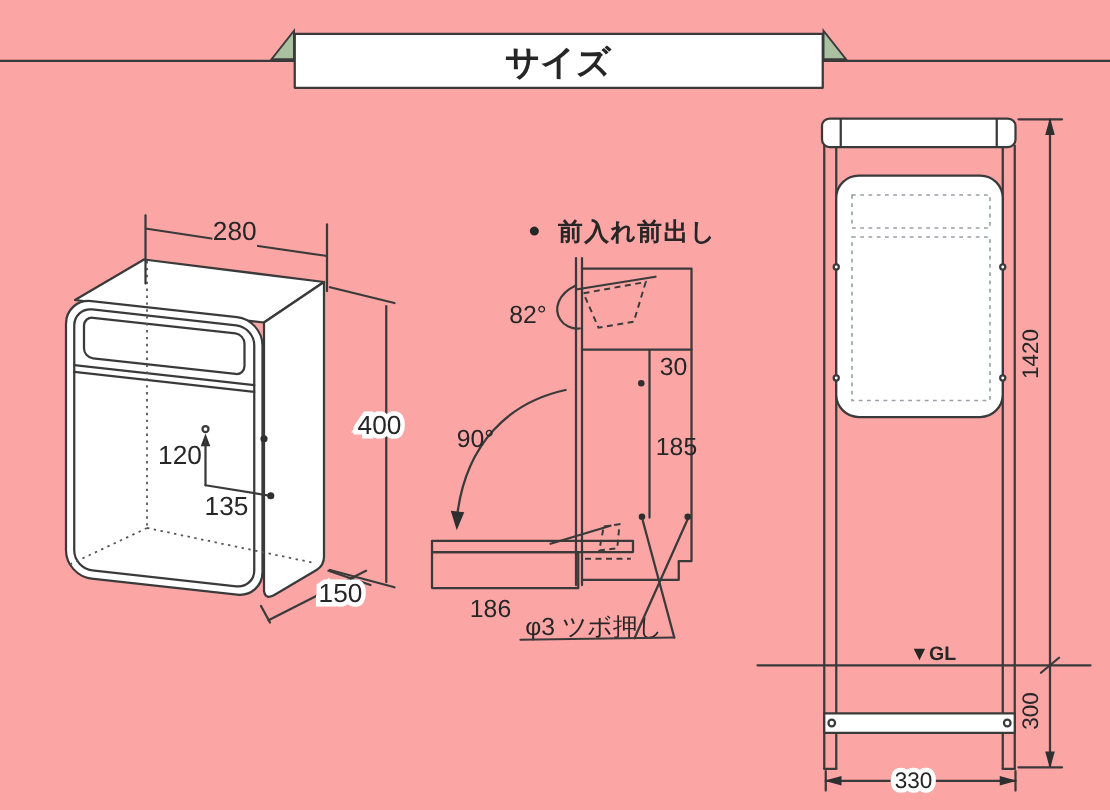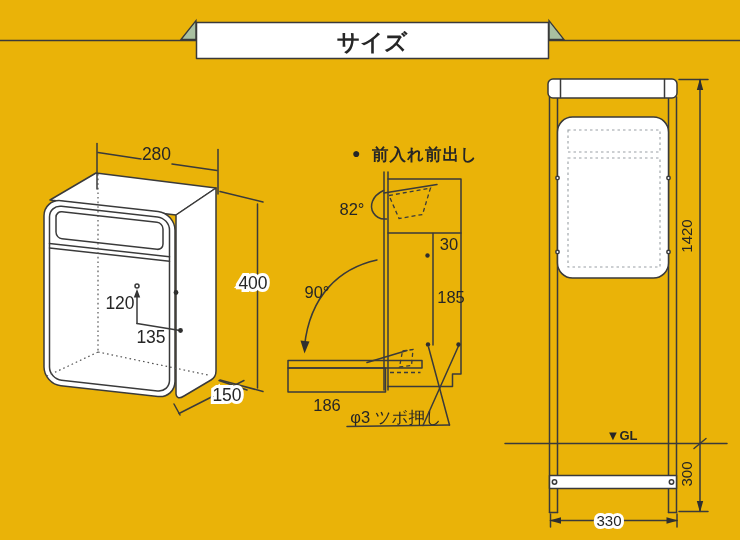--- a/index.html
+++ b/index.html
@@ -1,16 +1,16 @@
 <!DOCTYPE html>
 <html><head>
 <meta charset="utf-8">
 <style>
   html,body{margin:0;padding:0;background:#fff;}
-  .stage{position:relative;width:740px;height:540px;background:#eab308;overflow:hidden;
+  .stage{position:relative;width:740px;height:540px;background:#fca5a5;overflow:hidden;
          font-family:"Liberation Sans","DejaVu Sans",sans-serif;}
   svg{position:absolute;left:0;top:0;}
   .s   {stroke:#3a3a3a;fill:none;stroke-width:1.5;stroke-linecap:round;stroke-linejoin:round;}
   .sf  {stroke:#3a3a3a;fill:#fff;stroke-width:1.5;stroke-linejoin:round;}
   .fl  {fill:#2f2f2f;stroke:none;}
   .dt  {stroke:#555;fill:none;stroke-dasharray:1.6 3;stroke-width:1.2;}
   .dsh {stroke:#3a3a3a;fill:none;stroke-dasharray:4 3;stroke-width:1.3;}
   .dshg{stroke:#9aa0a5;fill:none;stroke-dasharray:2.5 3;stroke-width:1.1;}
   text {font-family:"Liberation Sans","DejaVu Sans",sans-serif;fill:#262626;}
   .ttl {font-size:23px;font-weight:bold;}

